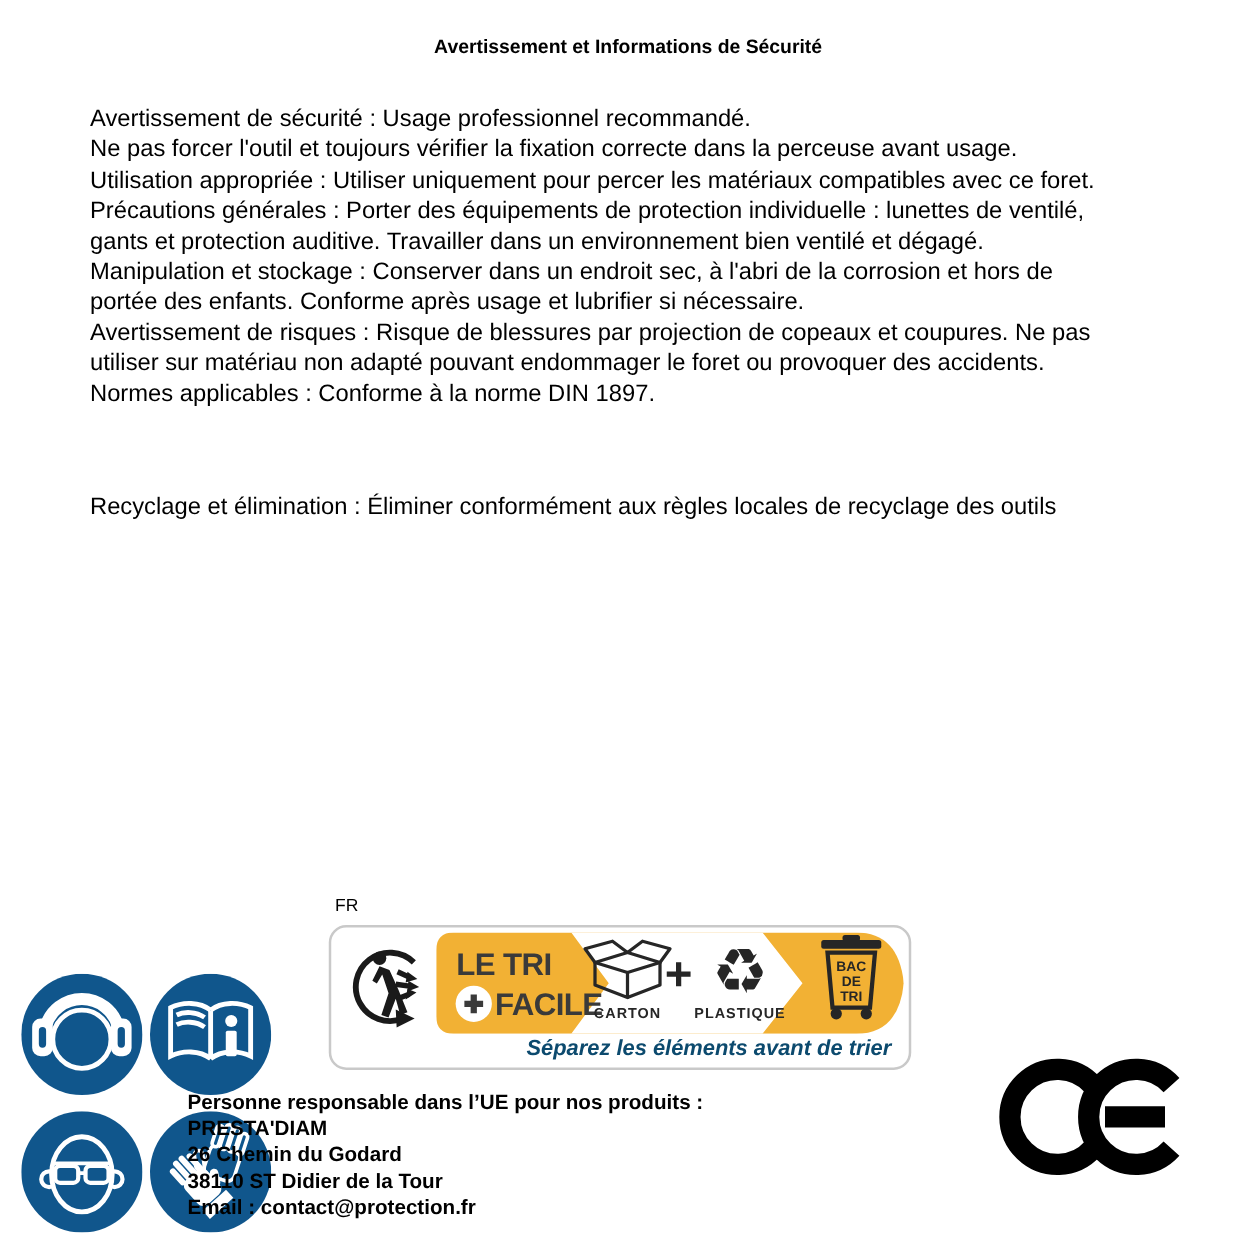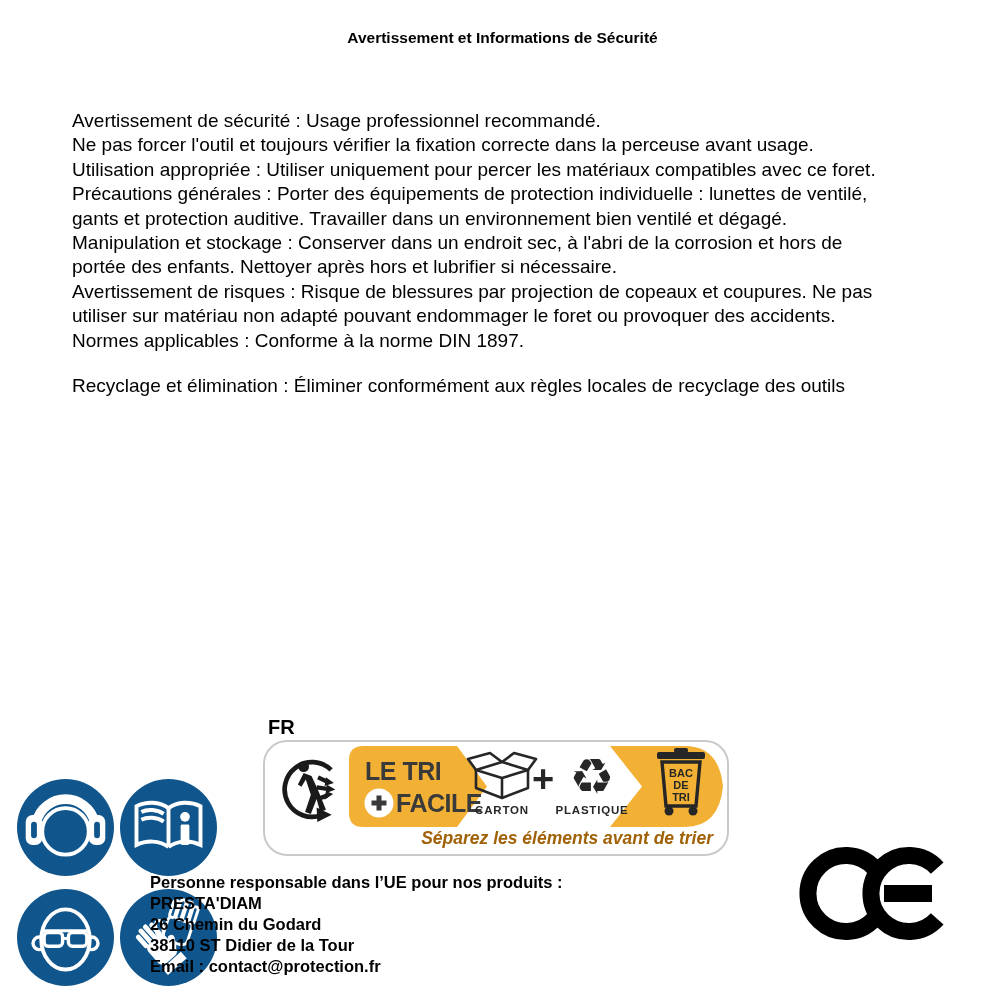--- a/index.html
+++ b/index.html
@@ -1,28 +1,28 @@
 <!DOCTYPE html>
 <html><head>
 <meta charset="utf-8">
 <style>
   html,body{margin:0;padding:0;background:#fff;}
   .page{position:relative;width:1005px;height:993px;background:#fff;overflow:hidden;
         font-family:"Liberation Sans","DejaVu Sans",sans-serif;color:#000;}
   .title{position:absolute;top:29px;left:0;width:1005px;text-align:center;
          font-weight:bold;font-size:15.5px;}
-  .bodytext{position:absolute;left:72px;top:84px;font-size:19px;line-height:24.4px;margin-top:25px;}
+  .bodytext{position:absolute;left:72px;top:84px;font-size:19px;line-height:24.4px;}
   .bodytext div{white-space:nowrap;}
   .recycletext{position:absolute;left:72px;top:374px;font-size:19px;line-height:24.4px;}
-  .recycletext div{white-space:nowrap;}
-  .fr-label{position:absolute;left:268px;top:716px;font-weight:bold;font-size:20px;text-align:center;}
+  .recycletext div{white-space:nowrap;margin-top:20px;}
+  .fr-label{position:absolute;left:268px;top:716px;font-weight:normal;font-size:14px;text-align:center;}
   .sort-box{position:absolute;left:263px;top:740px;width:466px;height:116px;background:#fff;
-            border:2px solid #C9C9C9;border-radius:24px;box-sizing:border-box;}
+            border:2px solid #C9C9C9;border-radius:14px;box-sizing:border-box;}
   .sort-caption{position:absolute;right:14px;top:86px;font-style:italic;font-weight:bold;
-                font-size:17.5px;color:#a16207;white-space:nowrap;}
+                font-size:17.5px;color:#0c4a6e;white-space:nowrap;}
   .triman{position:absolute;left:12px;top:5px;}
   .banner{position:absolute;left:84px;top:4px;}
   .micon{position:absolute;}
   .address{position:absolute;left:150px;top:872px;width:700px;text-align:left;
            font-weight:bold;font-size:16.5px;line-height:21px;}
   .ce{position:absolute;left:796px;top:846px;}
 </style>
 </head>
 <body>
 
@@ -30,21 +30,21 @@
 
   <div class="title">Avertissement et Informations de Sécurité</div>
 
   <div class="bodytext">
     <div>Avertissement de sécurité : Usage professionnel recommandé.</div>
     <div>Ne pas forcer l'outil et toujours vérifier la fixation correcte dans la perceuse avant usage.</div>
     <div>Utilisation appropriée : Utiliser uniquement pour percer les matériaux compatibles avec ce foret.</div>
     <div>Précautions générales : Porter des équipements de protection individuelle : lunettes de ventilé,</div>
     <div>gants et protection auditive. Travailler dans un environnement bien ventilé et dégagé.</div>
     <div>Manipulation et stockage : Conserver dans un endroit sec, à l'abri de la corrosion et hors de</div>
-    <div>portée des enfants. Nettoyer après hors et lubrifier si nécessaire.</div>
+    <div>portée des enfants. Conforme après usage et lubrifier si nécessaire.</div>
     <div>Avertissement de risques : Risque de blessures par projection de copeaux et coupures. Ne pas</div>
     <div>utiliser sur matériau non adapté pouvant endommager le foret ou provoquer des accidents.</div>
     <div>Normes applicables : Conforme à la norme DIN 1897.</div>
   </div>
 
   <div class="recycletext">
     <div>Recyclage et élimination : Éliminer conformément aux règles locales de recyclage des outils</div>
   </div>
 
   <div class="fr-label">FR</div>

